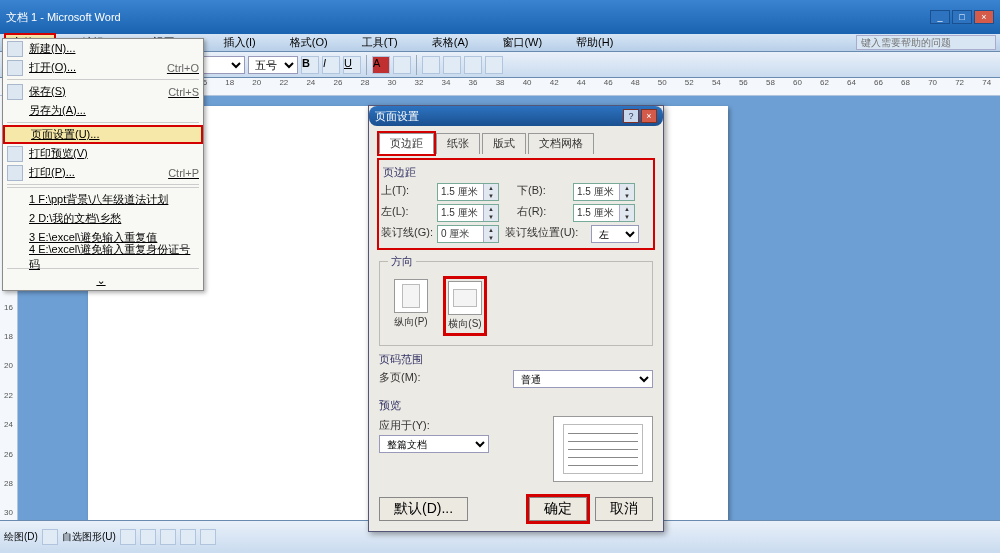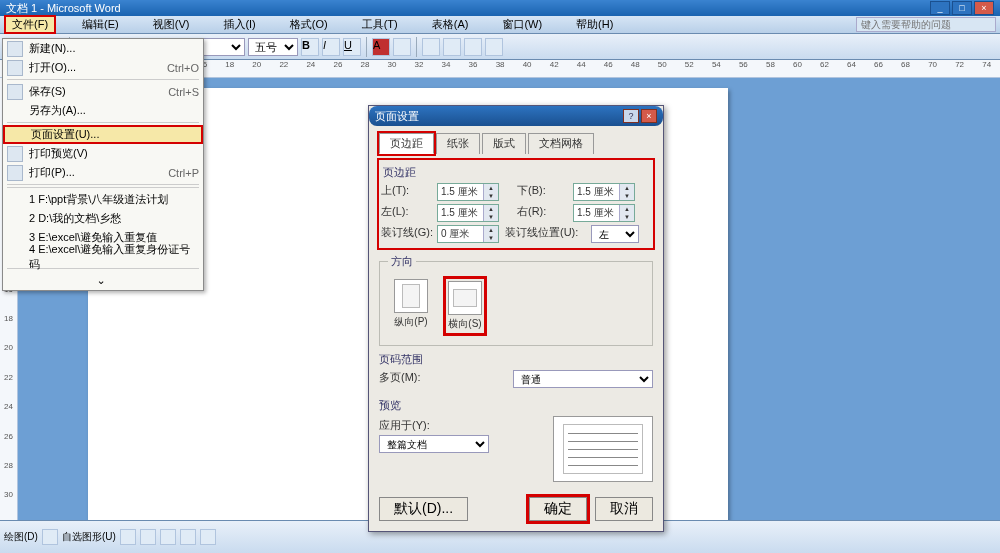--- a/index.html
+++ b/index.html
@@ -1,19 +1,19 @@
 <!DOCTYPE html>
 <html><head>
 <meta charset="utf-8">
 <style>
 * { box-sizing: border-box; margin: 0; padding: 0; font-family: "Microsoft YaHei", Tahoma, sans-serif; }
 body { width: 1000px; height: 553px; background: #6d9fd4; overflow: hidden; position: relative; }
 
 
-.titlebar { height: 16px; background: linear-gradient(#3a83d0,#1a63b0); color: #fff; font-size: 11px; padding: 2px 6px; display: flex; align-items: center; justify-content: space-between; gap: 28px; }
+.titlebar { height: 34px; background: linear-gradient(#3a83d0,#1a63b0); color: #fff; font-size: 11px; padding: 2px 6px; display: flex; align-items: center; justify-content: space-between; gap: 28px; }
 .titlebar .right { display: flex; gap: 2px; }
 .winbtn { width: 20px; height: 14px; background: #2d73c0; border: 1px solid #1a5090; display: flex; align-items: center; justify-content: center; font-size: 9px; color: #fff; }
 
 
 .menubar { height: 18px; background: linear-gradient(#d6e5f5,#b8cfe8); border-bottom: 1px solid #6a8bb0; display: flex; font-size: 11px; align-items: center; padding: 0 4px; gap: 18px; }
 .menubar .item { padding: 2px 8px; cursor: default; }
 .menubar .item.active { background: #f6e8a8; border: 2px solid #d40000; padding: 0 6px; }
 .menubar .hint { margin-left: auto; background: #d8e6f3; color: #777; padding: 1px 4px; font-size: 10px; border: 1px solid #aac; width: 140px; }
 
 
@@ -29,21 +29,21 @@
 
 .workspace { display: flex; height: 470px; }
 .docarea { flex: 1; background: #6d9fd4; position: relative; display: flex; }
 .page { background: #fff; margin: 10px 0 0 70px; width: 640px; height: 460px; box-shadow: 2px 2px 4px rgba(0,0,0,.3); }
 
 .vruler { width: 18px; background: #f4f7fb; border-right: 1px solid #b0c4de; display: flex; flex-direction: column; font-size: 8px; color: #555; }
 .vruler .v { flex: 1; text-align: center; padding-top: 1px; }
 
 
 .dropdown { position: absolute; top: 38px; left: 2px; width: 202px; background: #f8f8f4; border: 1px solid #8a8a8a; box-shadow: 2px 2px 4px rgba(0,0,0,.3); z-index: 5; font-size: 11px; }
-.dropdown .row { display: flex; align-items: center; padding: 3px 4px 3px 26px; position: relative; height: 19px; }
+.dropdown .row { display: flex; align-items: center; padding: 3px 4px 3px 26px; position: relative; height: 19px; text-decoration: underline; }
 .dropdown .row .ico { position: absolute; left: 4px; width: 16px; height: 16px; background: #dde7f1; border: 1px solid #a9b8cc; }
 .dropdown .row .sc { margin-left: auto; color: #666; }
 .dropdown .hl { background: #f6e8a8; border: 2px solid #d40000; }
 .dropdown .sep2 { height: 1px; background: #ccc; margin: 2px 4px; }
 
 
 .dialog { position: absolute; left: 368px; top: 105px; width: 296px; background: #eceae4; border: 1px solid #557; z-index: 10; box-shadow: 2px 2px 6px rgba(0,0,0,.4); }
 .dlg-title { height: 20px; background: linear-gradient(#2d73c0,#1a5090); color: #fff; font-size: 11px; padding: 2px 6px; display: flex; align-items: center; border-radius: 8px; }
 .dlg-title .x { margin-left: auto; display: flex; gap: 2px; }
 .dlg-title .x div { width: 16px; height: 14px; background: #d45a4a; border: 1px solid #803020; display: flex; align-items: center; justify-content: center; font-size: 9px; }

